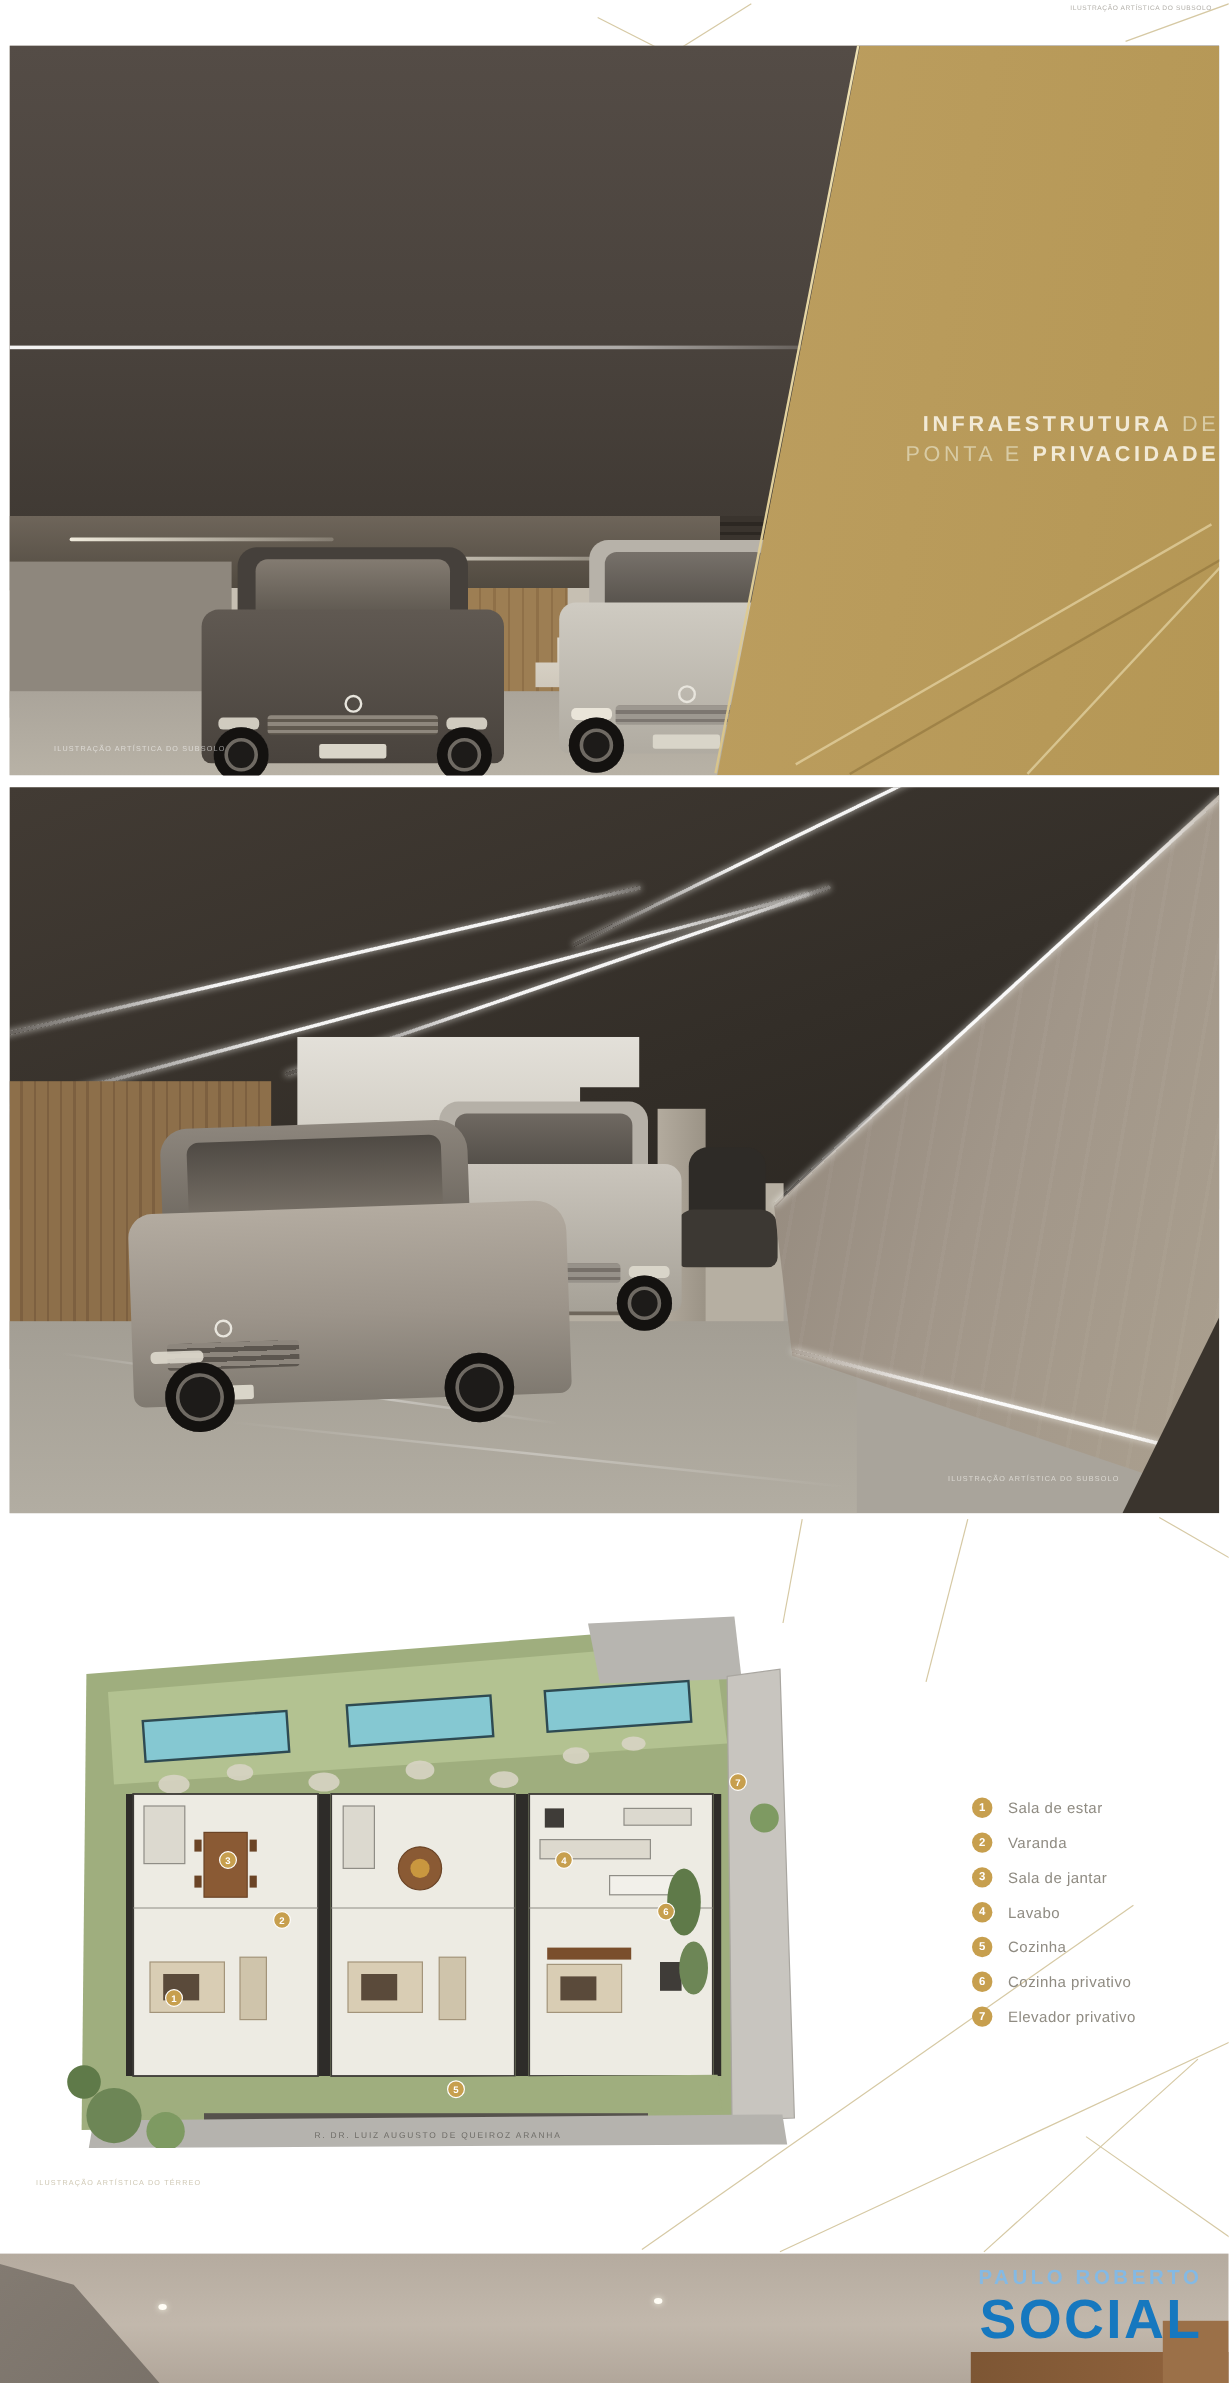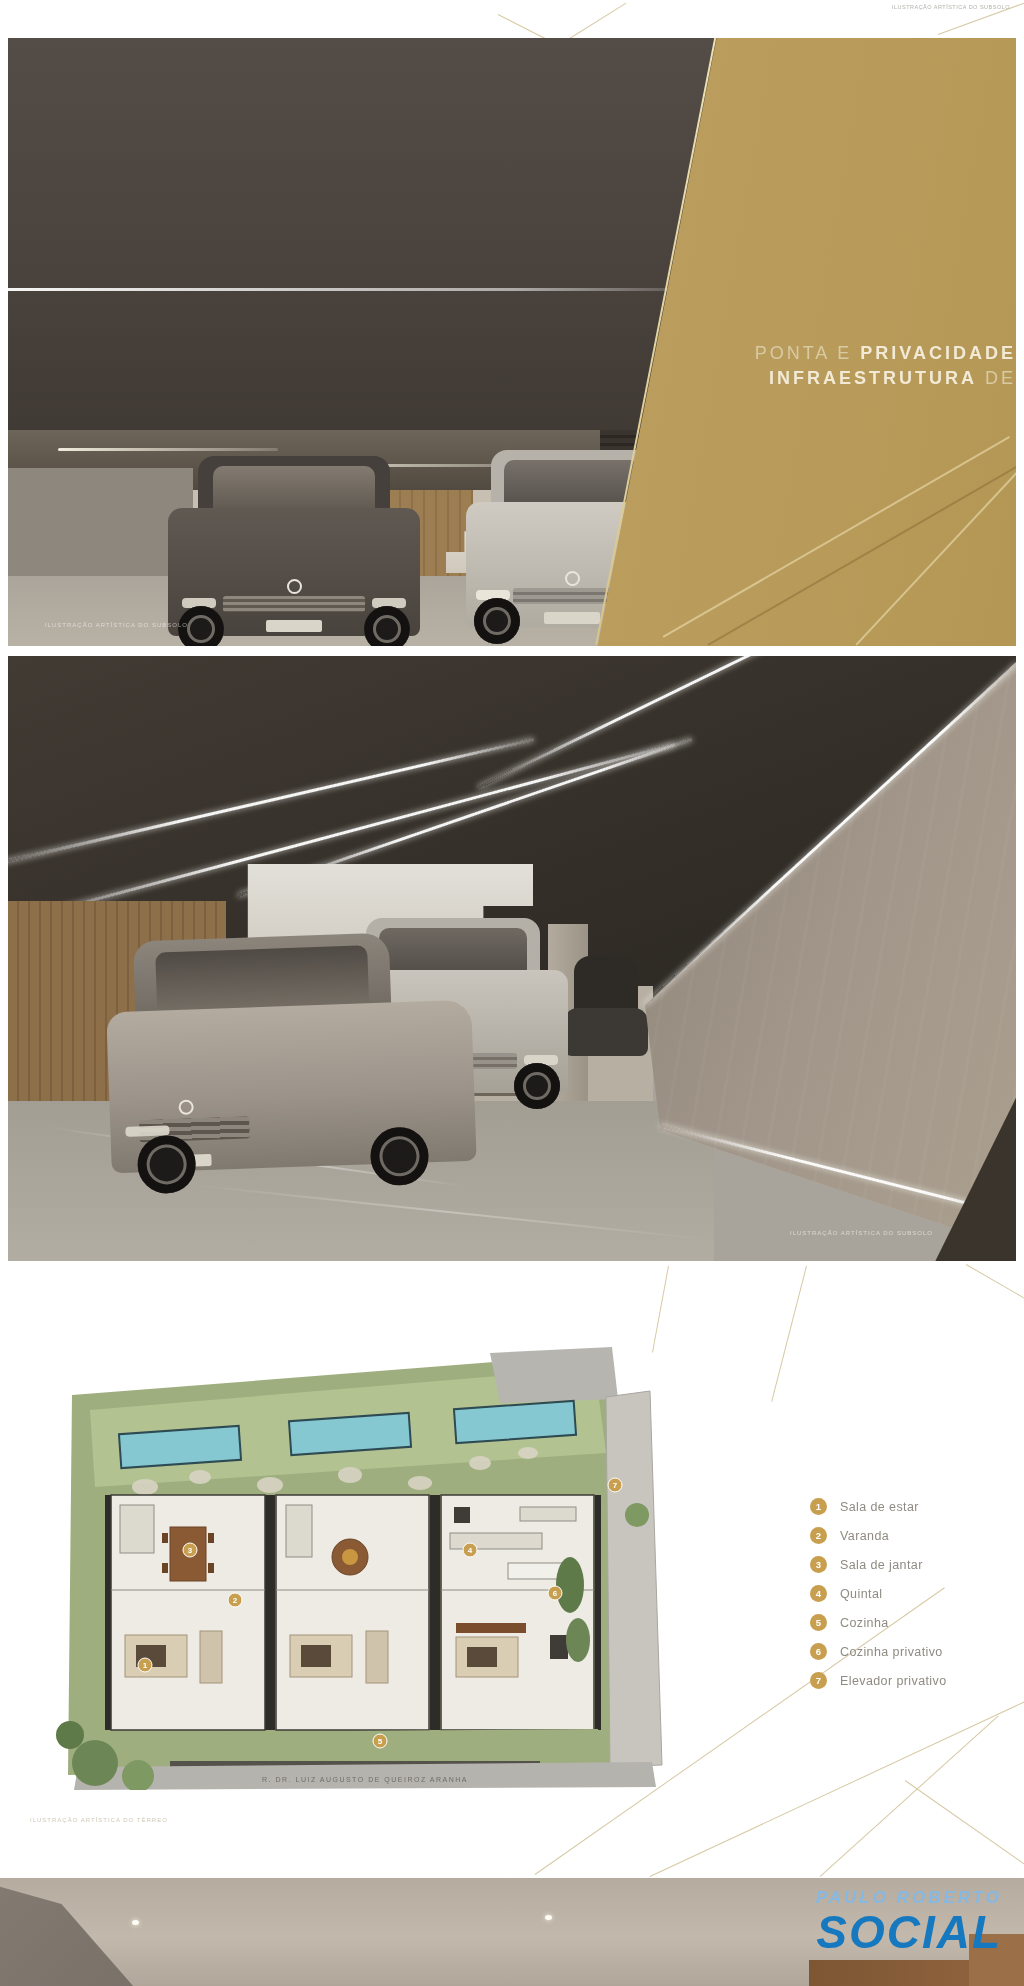--- a/index.html
+++ b/index.html
@@ -77,21 +77,21 @@
   .legend{position:absolute;left:810px;top:1498px;}
   .lg-item{display:flex;align-items:center;margin-bottom:12px;}
   .lg-num{width:17px;height:17px;border-radius:50%;background:#c79f4e;color:#ffffff;
           font-size:9.5px;font-weight:700;display:flex;align-items:center;justify-content:center;flex:0 0 17px;}
   .lg-label{margin-left:13px;font-size:12.5px;color:#8f8b82;letter-spacing:.4px;}
   .fp-caption{position:absolute;left:30px;top:1817px;font-size:6px;letter-spacing:1px;color:#cfc8b4;}
   .topstrip-caption{position:absolute;right:14px;top:4px;font-size:5.5px;letter-spacing:.5px;color:#b3b0aa;}
   
   .footer{position:absolute;top:1878px;left:0;width:1024px;height:108px;overflow:hidden;
           background:linear-gradient(180deg,#b5ab9f 0%,#c2b8ac 55%,#b8ad a1 100%);
-          background:linear-gradient(180deg,#b5ab9f 0%,#c2b8ac 55%,#b1a69a 100%);font-style:italic;}
+          background:linear-gradient(180deg,#b5ab9f 0%,#c2b8ac 55%,#b1a69a 100%);}
   .ft-darkedge{position:absolute;inset:0;background:linear-gradient(135deg,#837b72,#574f48);
           clip-path:polygon(0 8%,6% 24%,13% 100%,0 100%);}
   .ft-dot{position:absolute;width:7px;height:5px;border-radius:50%;background:#fffdf5;box-shadow:0 0 5px rgba(255,255,240,.9);}
   .ft-wood{position:absolute;right:0;bottom:0;width:215px;height:26px;background:linear-gradient(90deg,#7d5634,#93653e);}
   .ft-wood2{position:absolute;right:0;bottom:0;width:55px;height:52px;background:#9b7048;}
   .brand{position:absolute;right:22px;top:10px;text-align:right;}
   .brand .top{font-size:17px;font-weight:700;letter-spacing:3px;color:#85b9e3;}
   .brand .name{font-size:46px;font-weight:800;letter-spacing:2px;color:#1678bf;line-height:1;margin-top:1px;}
 </style>
 </head>
@@ -146,22 +146,22 @@
       <div class="wheel" style="right:8px;"></div>
     </div>
 
     <div class="s1-gold"></div>
     <div class="s1-goldedge"></div>
     <div class="abs" style="left:655px;top:598px;width:400px;height:1.5px;background:rgba(238,224,178,.6);transform:rotate(-30deg);transform-origin:left center;"></div>
     <div class="abs" style="left:700px;top:606px;width:360px;height:1.5px;background:rgba(128,102,48,.45);transform:rotate(-30deg);transform-origin:left center;"></div>
     <div class="abs" style="left:848px;top:606px;width:245px;height:1.5px;background:rgba(243,231,189,.55);transform:rotate(-47deg);transform-origin:left center;"></div>
 
     <div class="headline">
+      <div><span class="b">INFRAESTRUTURA</span><span class="r"> DE</span></div>
       <div><span class="r">PONTA E </span><span class="b">PRIVACIDADE</span></div>
-      <div><span class="b">INFRAESTRUTURA</span><span class="r"> DE</span></div>
     </div>
     <div class="photo-caption abs" style="left:37px;top:584px;">ILUSTRAÇÃO ARTÍSTICA DO SUBSOLO</div>
   </div>
 
   <div class="slide2">
     <div class="s2-ceiling"></div>
     <div class="s2-strip" style="left:-20px;top:208px;width:560px;transform:rotate(-13deg);transform-origin:left center;"></div>
     <div class="s2-strip" style="left:-10px;top:268px;width:700px;transform:rotate(-15deg);transform-origin:left center;"></div>
     <div class="s2-strip" style="left:230px;top:238px;width:480px;transform:rotate(-19deg);transform-origin:left center;"></div>
     <div class="s2-strip" style="left:470px;top:130px;width:430px;transform:rotate(-26deg);transform-origin:left center;"></div>
@@ -331,21 +331,21 @@
     <div class="lg-item">
         <span class="lg-num">2</span>
         <span class="lg-label">Varanda</span>
       </div>
     <div class="lg-item">
         <span class="lg-num">3</span>
         <span class="lg-label">Sala de jantar</span>
       </div>
     <div class="lg-item">
         <span class="lg-num">4</span>
-        <span class="lg-label">Quintal</span>
+        <span class="lg-label">Lavabo</span>
       </div>
     <div class="lg-item">
         <span class="lg-num">5</span>
         <span class="lg-label">Cozinha</span>
       </div>
     <div class="lg-item">
         <span class="lg-num">6</span>
         <span class="lg-label">Cozinha privativo</span>
       </div>
     <div class="lg-item">

